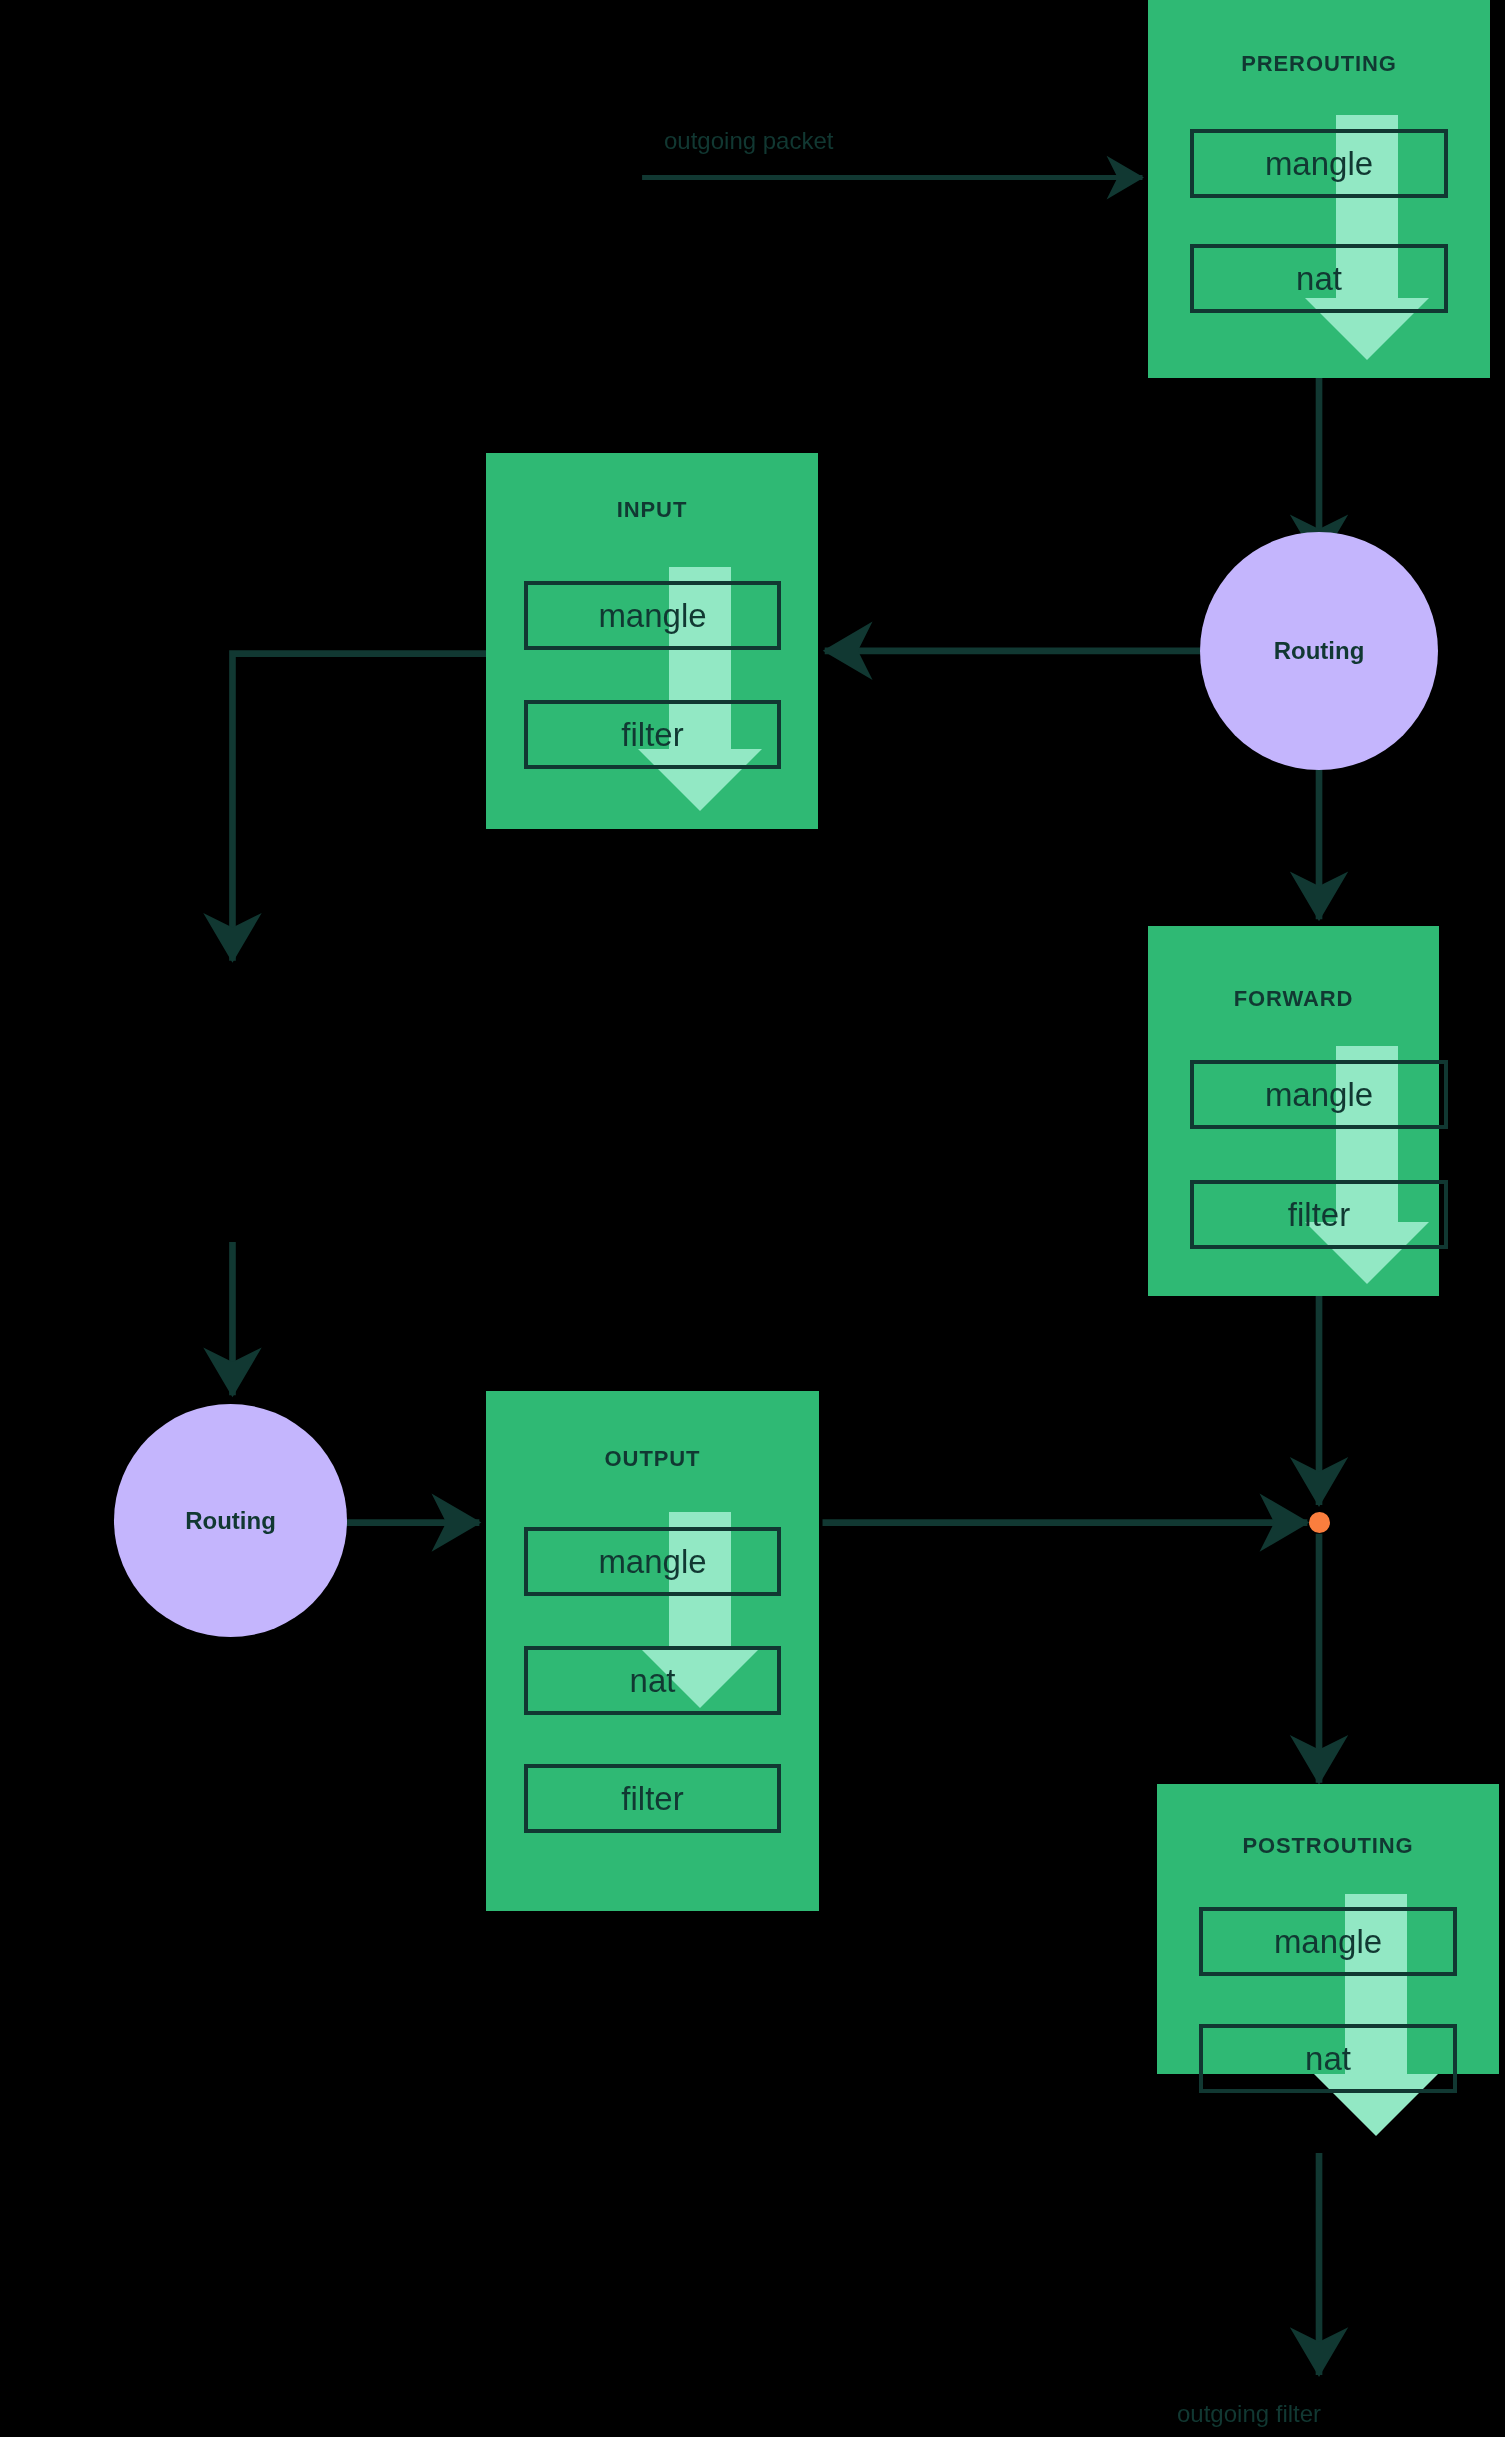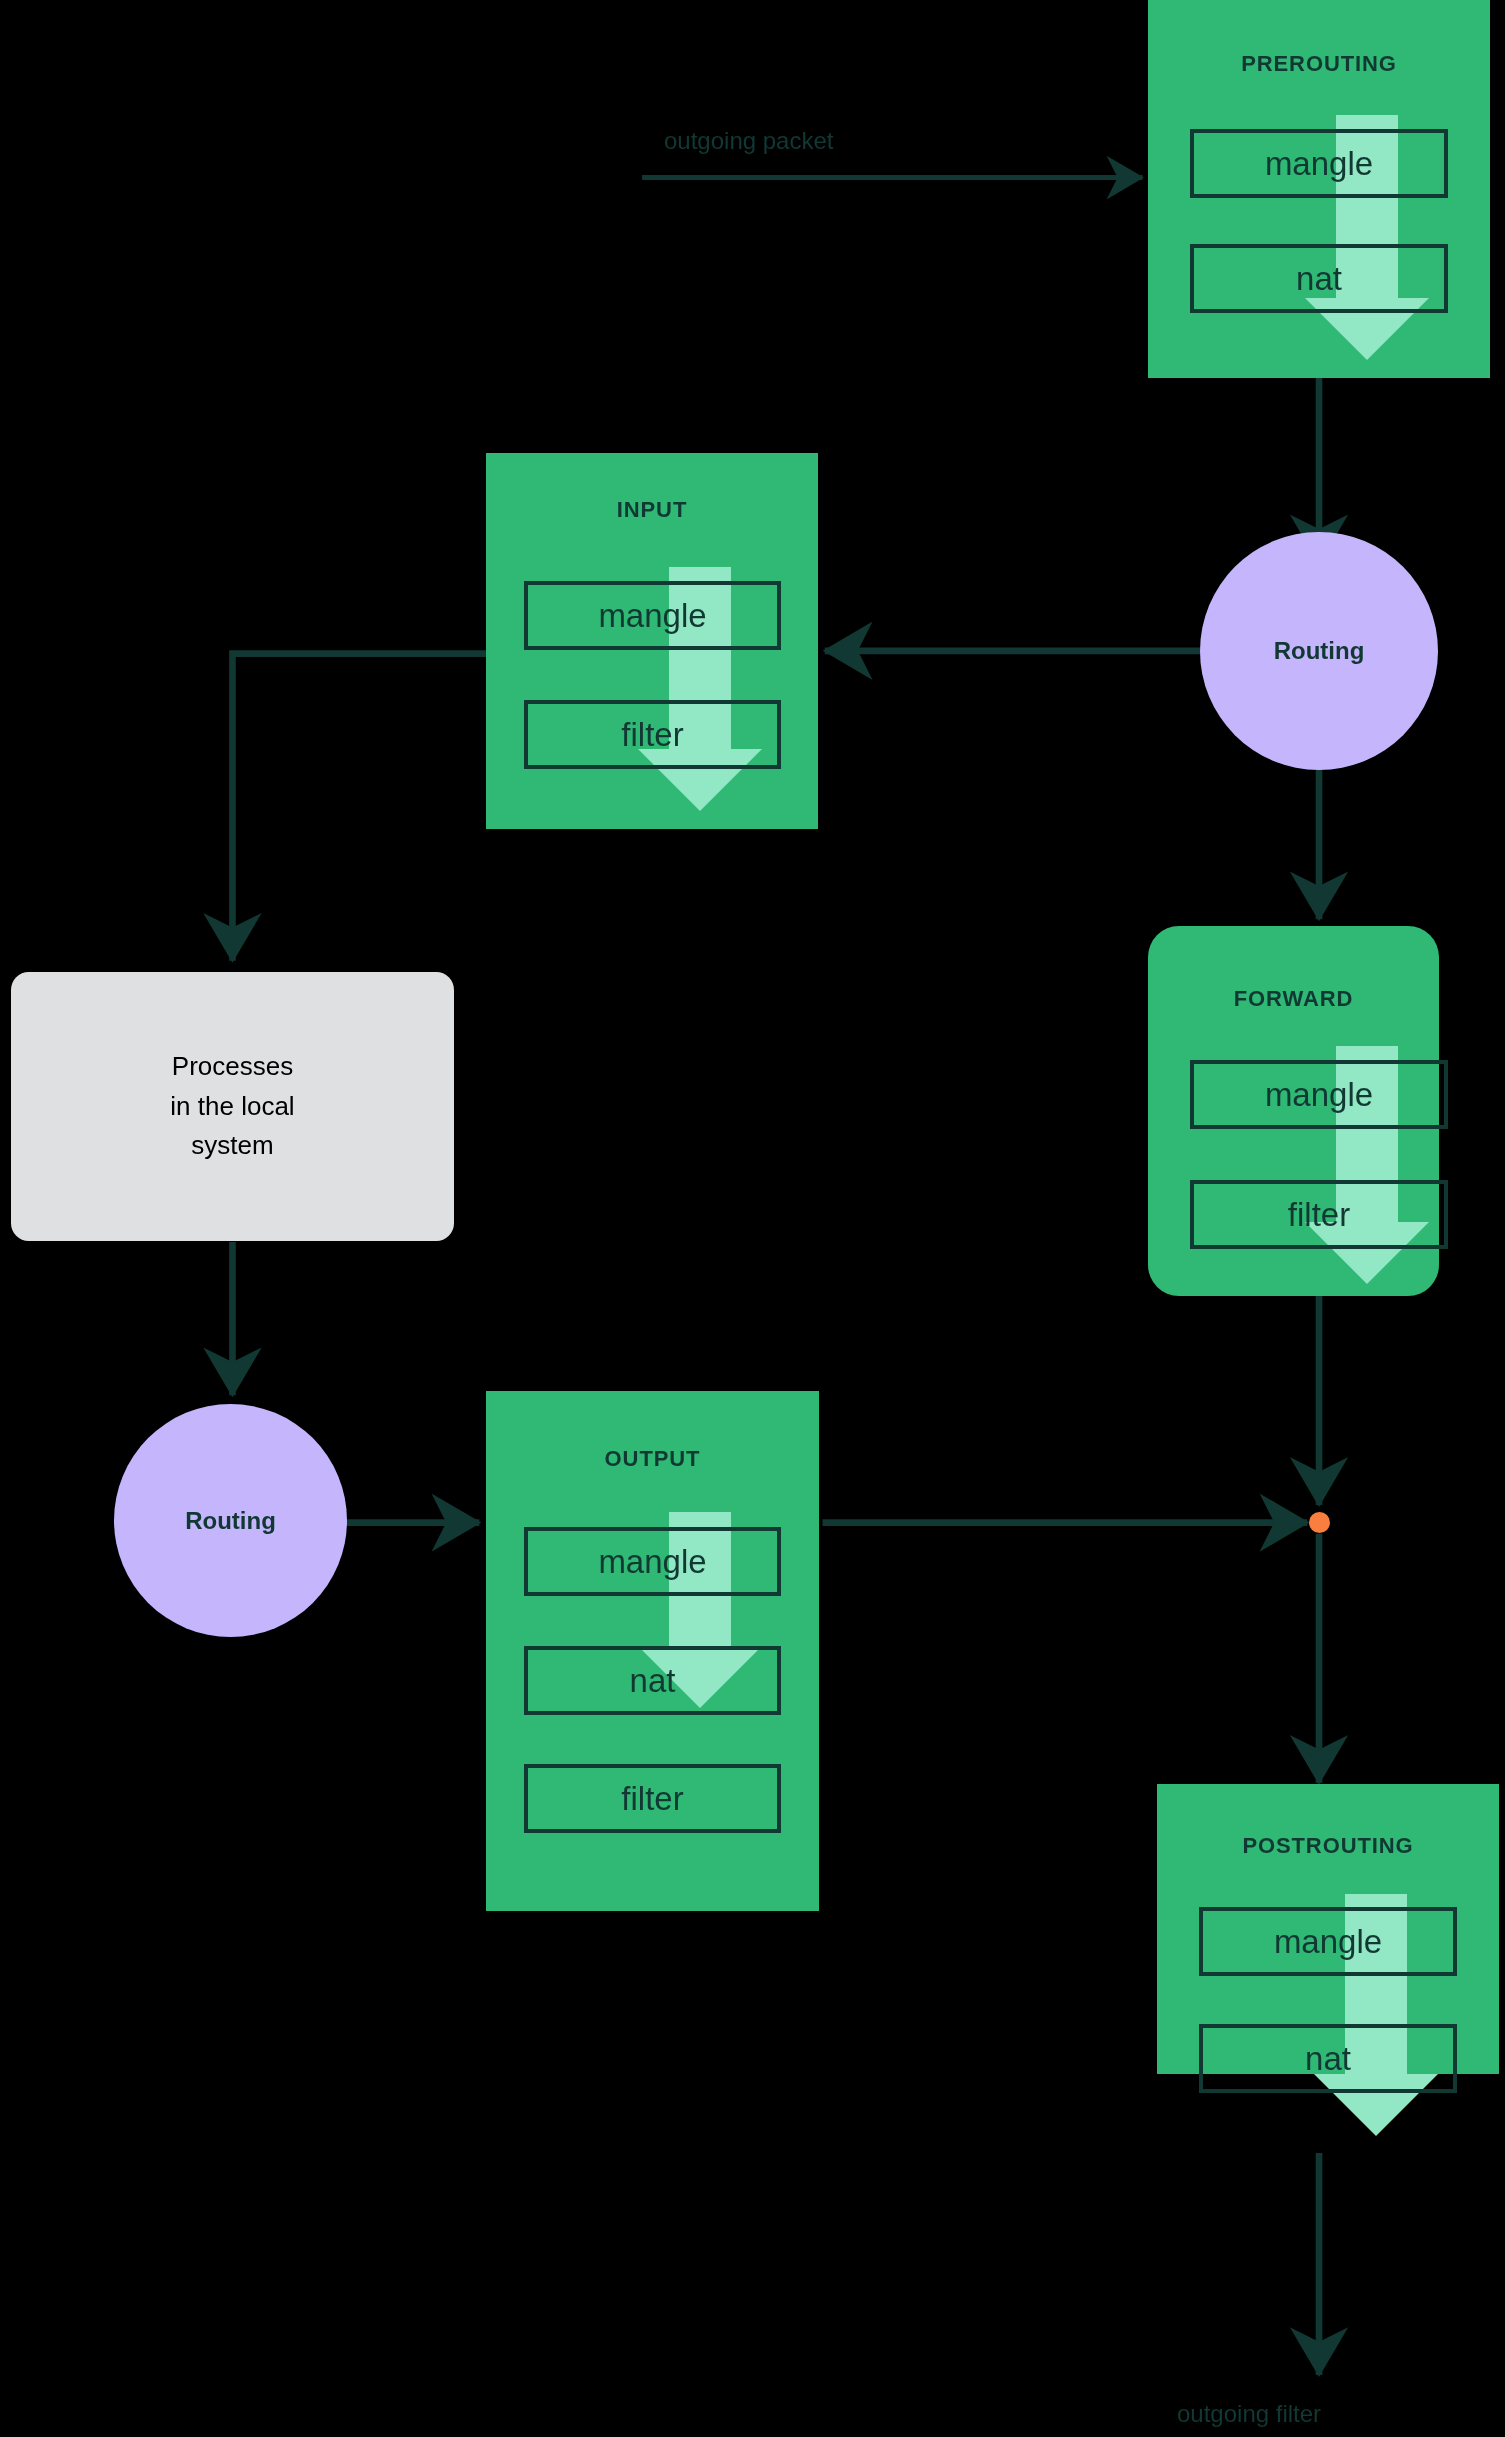--- a/index.html
+++ b/index.html
@@ -177,38 +177,33 @@
 
     <div class="table-box" style="left:38px; top:128px; width:257px; height:69px;">mangle</div>
 
     <div class="table-box" style="left:38px; top:247px; width:257px; height:69px;">filter</div>
   </div>
 
   <div class="routing" style="left:1200px; top:532px; width:238px; height:238px;">
     <span>Routing</span>
   </div>
 
-  <div class="chain" style="left:1148px; top:926px; width:291px; height:370px;border-radius:31px;">
+  <div class="chain" style="left:1148px; top:926px; width:291px; height:370px;">
     <div class="chain-title" style="top:60px;">FORWARD</div>
 
     <div class="flowarrow">
       <div class="shaft" style="left:140px; top:120px; width:62px; height:187px;"></div>
       <div class="head" style="left:109px; top:296px;"></div>
     </div>
 
     <div class="table-box" style="left:42px; top:134px; width:258px; height:69px;">mangle</div>
 
     <div class="table-box" style="left:42px; top:254px; width:258px; height:69px;">filter</div>
   </div>
 
-  <div class="process-box" style="left:11px; top:972px; width:443px; height:269px;">
-    <div>Processes</div>
-    <div>in the local</div>
-    <div>system</div>
-  </div>
 
   <div class="routing" style="left:114px; top:1404px; width:233px; height:233px;">
     <span>Routing</span>
   </div>
 
   <div class="chain" style="left:486px; top:1391px; width:333px; height:520px;">
     <div class="chain-title" style="top:55px;">OUTPUT</div>
 
     <div class="flowarrow">
       <div class="shaft" style="left:135px; top:121px; width:62px; height:145px;"></div>

